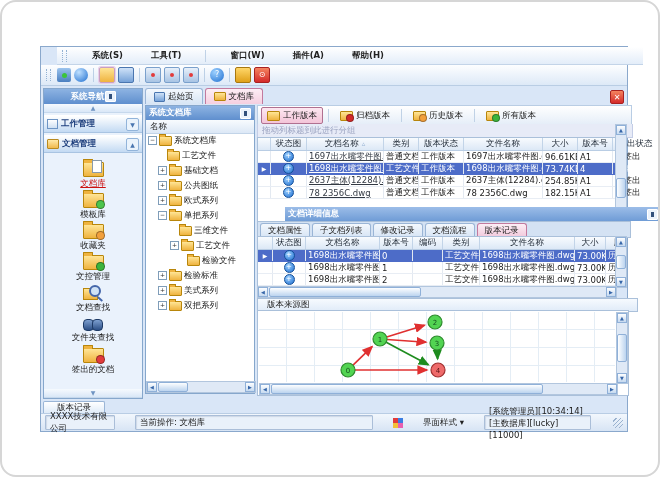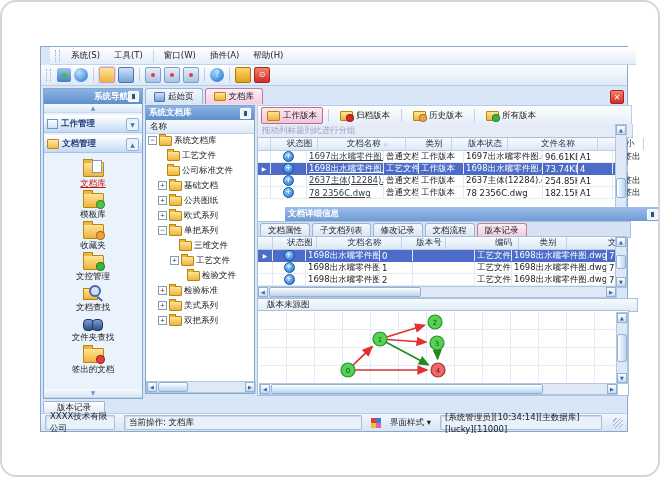--- a/index.html
+++ b/index.html
@@ -4,35 +4,35 @@
 <style>
   html,body{margin:0;padding:0;background:#ffffff;}
   .card{position:relative;width:660px;height:477px;background:#fff;border:2px solid #d6d6d6;
         border-radius:16px;overflow:hidden;box-sizing:border-box;
         font-family:"DejaVu Sans","Liberation Sans",sans-serif;font-size:8.5px;color:#222;}
   .win{position:absolute;left:38px;top:44px;width:588px;height:386px;background:#d9e6f7;
        border:1px solid #8aa8cc;box-sizing:border-box;}
   .abs{position:absolute;box-sizing:border-box;}
 
   
-  .menubar{left:9px;top:0;width:586px;height:18px;background:linear-gradient(#ffffff,#e3edf9);
-           border-bottom:1px solid #c3d4e8;display:flex;align-items:center;gap:2px;padding-left:2px;}
+  .menubar{left:16px;top:0;width:586px;height:18px;background:linear-gradient(#ffffff,#e3edf9);
+           border-bottom:1px solid #c3d4e8;display:flex;align-items:center;gap:16px;padding-left:2px;font-weight:bold;}
   .grip{width:3px;height:12px;border-left:1px dotted #93b2d4;border-right:1px dotted #93b2d4;margin:0 3px;}
   .mitem{padding:1px 6px;cursor:default;}
   .msep{width:1px;height:12px;background:#c0d2e6;margin:0 2px;}
   .toolbar{left:0;top:18px;width:586px;height:21px;background:linear-gradient(#fdfeff,#dde9f7);
            border-bottom:1px solid #b9cde4;display:flex;align-items:center;gap:3px;padding-left:2px;}
   .tbico{width:14px;height:14px;border-radius:2px;display:flex;align-items:center;justify-content:center;
          font-size:8px;color:#fff;line-height:1;}
   .tbsep{width:1px;height:14px;background:#bcd0e6;margin:0 2px;}
 
   
   .sidebar{left:2px;top:41px;width:100px;height:311px;background:#eaf2fc;border:1px solid #86a7cc;}
   .sbhead{height:15px;background:linear-gradient(#8db3e2,#5f8fce);color:#fff;display:flex;
-          align-items:center;justify-content:flex-end;padding:0 3px;font-weight:bold;}
+          align-items:center;justify-content:center;padding:0 3px;font-weight:bold;}
   .pinbtn{width:9px;height:9px;background:#eaf2fc;border:1px solid #ffffff;border-radius:1px;
           display:flex;align-items:center;justify-content:center;}
   .pinbtn::before{content:"";width:3px;height:5px;background:#31507c;}
   .sbstrip{height:8px;background:linear-gradient(#f6fafe,#d9e7f7);border-bottom:1px solid #c6d8ec;
            text-align:center;color:#6f94c2;font-size:6px;line-height:8px;}
   .sbstrip.up::before{content:"▲";} .sbstrip.dn::before{content:"▼";}
   .sbgroup{height:16px;margin-top:2px;background:linear-gradient(#ffffff,#c3daf3);
            border-top:1px solid #fff;border-bottom:1px solid #a9c4e2;color:#1e3f7d;font-weight:bold;
            display:flex;align-items:center;gap:3px;padding:0 3px;}
   .sbgroup .chev{margin-left:auto;width:11px;height:11px;border:1px solid #92b4da;border-radius:2px;
@@ -101,39 +101,39 @@
   .vbtn.active{background:linear-gradient(#fde8f1,#f3c4d8);border-color:#b07090;}
   .minifold{position:relative;width:11px;height:8px;background:linear-gradient(#ffe596,#efb33f);
         border:1px solid #b8860b;border-radius:1px;}
   .minifold .dot{position:absolute;right:-2px;bottom:-2px;width:6px;height:6px;border-radius:50%;border:1px solid rgba(0,0,0,.3);}
   .vsep{width:1px;height:13px;background:#c0d2e6;margin:0 3px;}
   .grouphint{position:absolute;left:0;top:19px;width:370px;height:13px;background:#e7ebf7;
         border:1px solid #c4cde6;border-top:none;color:#9aa2c0;display:flex;align-items:center;padding-left:4px;font-family:Liberation Serif, serif;}
 
   .grid{position:absolute;background:#fff;border:1px solid #aac0da;}
   .trow{display:flex;height:11px;align-items:stretch;border-bottom:1px solid #e8edf4;background:#fff;}
-  .trow.head{height:12px;background:linear-gradient(#f8fbfe,#dce8f6);border-bottom:1px solid #b9cde4;gap:11px;}
+  .trow.head{height:12px;background:linear-gradient(#f8fbfe,#dce8f6);border-bottom:1px solid #b9cde4;}
   .tc{overflow:hidden;white-space:nowrap;border-right:1px solid #e3e9f1;padding:0 2px;display:flex;align-items:center;}
   .trow.head .tc{border-right:1px solid #c2d4e8;justify-content:center;color:#26303c;}
   .trow.sel{background:#4d6cc8;color:#fff;border-bottom-color:#4d6cc8;}
   .trow.sel .dlink{color:#fff;}
   .dlink{color:#333a44;text-decoration:underline;cursor:pointer;}
   .rowmark{justify-content:center;}
   .trow.sel .rowmark::before{content:"▶";font-size:6px;color:#fff;}
   .stico{width:9px;height:9px;border-radius:50%;background:radial-gradient(circle at 35% 30%,#9cd0ff,#1f6fd0);
         border:1px solid #14509a;color:#fff;font-size:7px;line-height:8px;text-align:center;margin:0 auto;}
   .stico::before{content:"+";}
   .sorthdr::after{content:"▵";color:#9db8d8;margin-left:3px;font-size:7px;}
   
   .t1 .c0{width:8px;flex:none;} .t1 .c1{width:31px;flex:none;} .t1 .c2{width:72px;flex:none;}
   .t1 .c3{width:30px;flex:none;} .t1 .c4{width:40px;flex:none;} .t1 .c5{width:74px;flex:none;}
   .t1 .c6{width:30px;flex:none;} .t1 .c7{width:30px;flex:none;} .t1 .c8{width:41px;flex:none;}
   
   .t2 .c0{width:10px;flex:none;} .t2 .c1{width:28px;flex:none;} .t2 .c2{width:69px;flex:none;}
-  .t2 .c3{width:28px;flex:none;} .t2 .c4{width:25px;flex:none;margin-left:32px;} .t2 .c5{width:32px;flex:none;}
+  .t2 .c3{width:28px;flex:none;} .t2 .c4{width:25px;flex:none;} .t2 .c5{width:32px;flex:none;}
   .t2 .c6{width:90px;flex:none;} .t2 .c7{width:26px;flex:none;} .t2 .c8{width:46px;flex:none;}
 
   
   .vsb{position:absolute;width:10px;background:#dfe9f6;border:1px solid #b2c6de;display:flex;
        flex-direction:column;justify-content:space-between;}
   .hsb{position:absolute;height:10px;background:#dfe9f6;border:1px solid #b2c6de;display:flex;
        justify-content:space-between;}
   .sa{width:8px;height:8px;background:linear-gradient(#fdfeff,#c6daf0);border:1px solid #8fb0d8;
       color:#3565a8;font-size:5px;line-height:8px;text-align:center;flex:none;}
   .sa.u::before{content:"▲";} .sa.d::before{content:"▼";} .sa.l::before{content:"◀";} .sa.r::before{content:"▶";}
@@ -154,21 +154,21 @@
   
   .vghead{position:absolute;left:0;top:193px;width:370px;height:12px;background:linear-gradient(#f6fafe,#e0ebf8);
         border:1px solid #aac0da;display:flex;align-items:flex-end;padding-left:9px;}
   .vgbox{position:absolute;left:0;top:205px;width:370px;height:84px;background:#fff;border:1px solid #aac0da;}
   .vgcanvas{position:absolute;left:1px;top:1px;width:356px;height:70px;overflow:hidden;
         background-image:repeating-linear-gradient(to right,transparent 0 27px,#e4edf5 27px 28px),
                          repeating-linear-gradient(to bottom,transparent 0 17px,#e4edf5 17px 18px);}
 
   
   .statusbar{left:0;top:366px;width:586px;height:18px;background:linear-gradient(#f2f7fd,#d7e4f4);
-        border-top:1px solid #b9cde4;display:flex;align-items:center;gap:9px;padding:0 4px;}
+        border-top:1px solid #b9cde4;display:flex;align-items:center;gap:20px;padding:0 4px;}
   .spanel{height:13px;border:1px solid #aabed8;border-radius:1px;background:#e9f1fa;display:flex;
         align-items:center;padding:0 4px;box-shadow:inset 1px 1px 1px rgba(120,140,170,.25);}
   .styleico{width:10px;height:10px;display:grid;grid-template-columns:5px 5px;grid-template-rows:5px 5px;}
   .styleico i:nth-child(1){background:#e23b3b;} .styleico i:nth-child(2){background:#3b7de2;}
   .styleico i:nth-child(3){background:#f2c037;} .styleico i:nth-child(4){background:#e85fb0;}
   .resizegrip{margin-left:2px;width:10px;height:10px;
         background:repeating-linear-gradient(135deg,transparent 0 2px,#9ab2cf 2px 3px);}
 </style>
 </head>
 <body>
@@ -298,25 +298,20 @@
     <div class="treebody">
       <div class="tnode" style="padding-left:2px">
             <span class="exp minus"></span>
             <span class="fold"></span>
             <span class="tlabel">系统文档库</span>
           </div>
       <div class="tnode" style="padding-left:12px">
             <span class="noexp"></span>
             <span class="fold"></span>
             <span class="tlabel">工艺文件</span>
-          </div>
-      <div class="tnode" style="padding-left:12px">
-            <span class="noexp"></span>
-            <span class="fold"></span>
-            <span class="tlabel">公司标准文件</span>
           </div>
       <div class="tnode" style="padding-left:12px">
             <span class="exp plus"></span>
             <span class="fold"></span>
             <span class="tlabel">基础文档</span>
           </div>
       <div class="tnode" style="padding-left:12px">
             <span class="exp plus"></span>
             <span class="fold"></span>
             <span class="tlabel">公共图纸</span>

